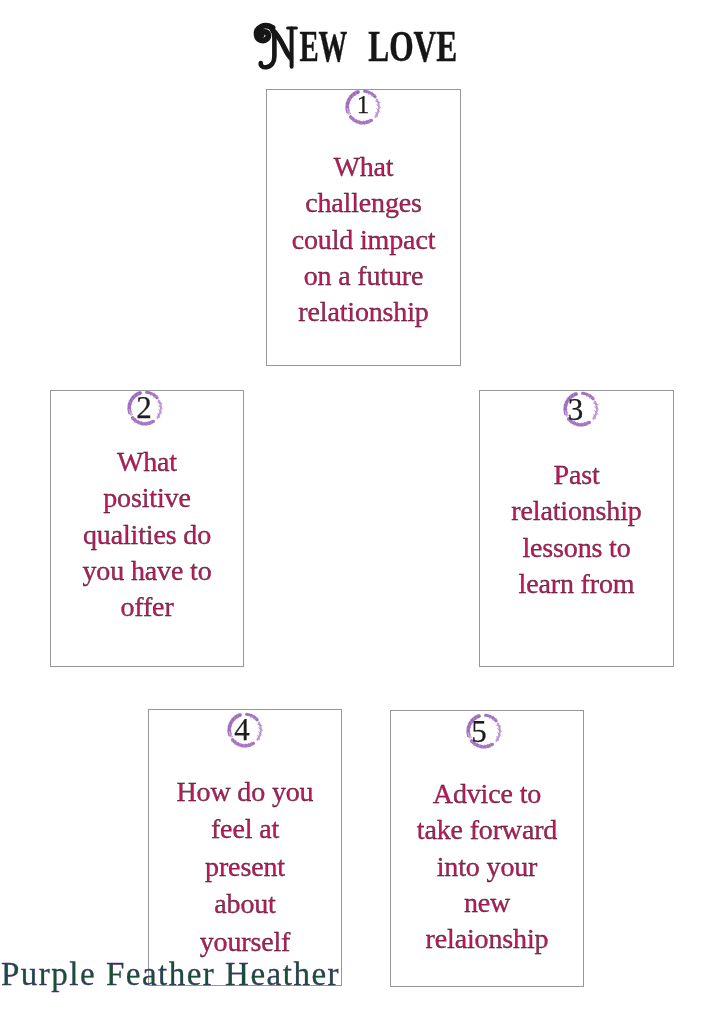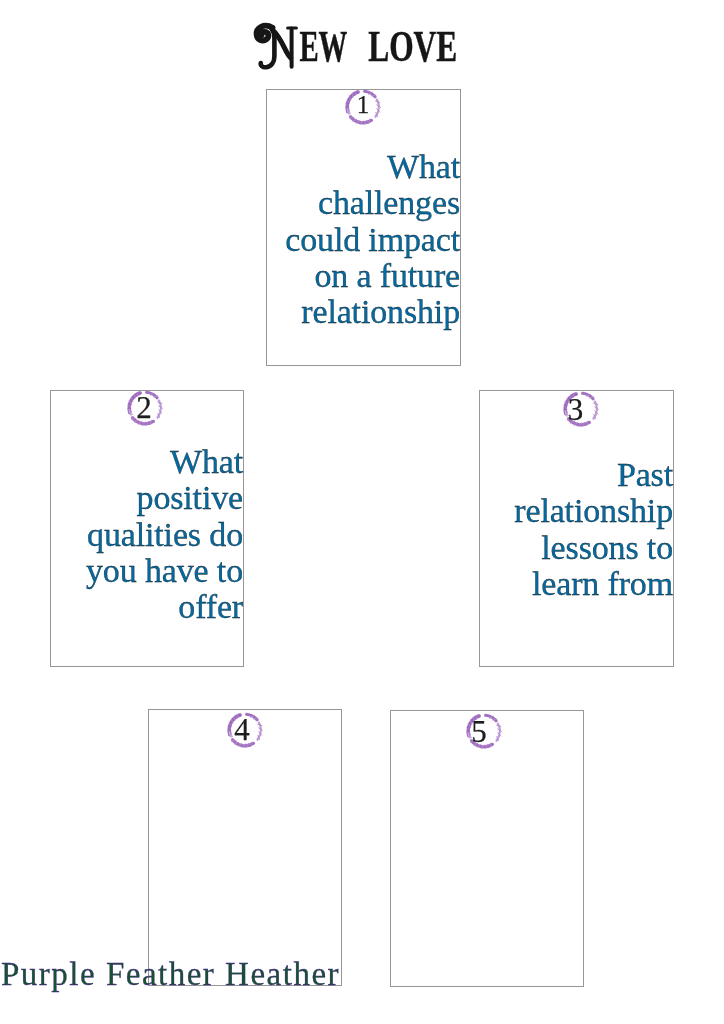--- a/index.html
+++ b/index.html
@@ -1,20 +1,20 @@
 <!DOCTYPE html>
 <html><head>
 <meta charset="utf-8">
 <title>New Love</title>
 <style>
 *{margin:0;padding:0;box-sizing:border-box}
 html,body{width:724px;height:1024px;background:#ffffff;overflow:hidden}
 body{position:relative;font-family:"Liberation Serif",serif}
 .card{position:absolute;width:194px;height:277px;border:1px solid #979797;background:#fff}
-.txt{will-change:transform;position:absolute;left:0;right:0;text-align:right;font-size:34px;line-height:36.3px;color:#0369a1;letter-spacing:-0.15px;-webkit-text-stroke:0.28px #161616}
+.txt{will-change:transform;position:absolute;left:0;right:0;text-align:center;font-size:28px;line-height:36.3px;color:#be185d;letter-spacing:-0.15px;-webkit-text-stroke:0.28px #161616}
 .badge{position:absolute;width:38px;height:38px}
 .num{will-change:transform;position:absolute;left:0;right:0;text-align:center;color:#1d1d1d;line-height:1;-webkit-text-stroke:0.25px #1d1d1d}
 .credit{will-change:transform;position:absolute;left:1px;top:958px;font-size:33px;color:#14532d;letter-spacing:1.5px;-webkit-text-stroke:0.3px #5517a2;line-height:1;white-space:nowrap}
 </style>
 </head>
 <body>
 
 <svg style="position:absolute;left:251px;top:20px;will-change:transform" width="212" height="54" viewBox="0 0 212 54">
   <g fill="none" stroke="#161616" stroke-linecap="round" transform="translate(0,1.2)">
     <path d="M21.5,6.5 C13,1.5 4.9,6.8 5.6,13.4 C6.2,18.8 11.8,20.8 15.6,18 C18.3,16 17.7,11.7 14.8,10.8 C12.4,10.1 10.4,11.6 10.6,13.6" stroke-width="5.8"></path>
@@ -64,22 +64,24 @@
     </svg>
   <span class="num" style="top:3.2px;font-size:31px;transform:translateX(-1px)">3</span>
   <div class="txt" style="top:66px">Past<br>relationship<br>lessons to<br>learn from</div>
 </div>
 
 <div class="card" style="left:147.5px;top:709px">
   <svg class="badge" style="left:77px;top:1px" width="38" height="38">
       <use href="#wreath"></use>
     </svg>
   <span class="num" style="top:4.2px;font-size:31px;transform:translateX(-3px)">4</span>
+  <div class="txt" style="top:62.5px;line-height:37.4px">How do you<br>feel at<br>present<br>about<br>yourself</div>
 </div>
 
 <div class="card" style="left:390px;top:709.5px">
   <svg class="badge" style="left:74px;top:1px" width="38" height="38">
       <use href="#wreath"></use>
     </svg>
   <span class="num" style="top:5.1px;font-size:31px;transform:translateX(-8px)">5</span>
+  <div class="txt" style="top:65.4px">Advice to<br>take forward<br>into your<br>new<br>relaionship</div>
 </div>
 
 <div class="credit">Purple Feather Heather</div>
 
 </body></html>

